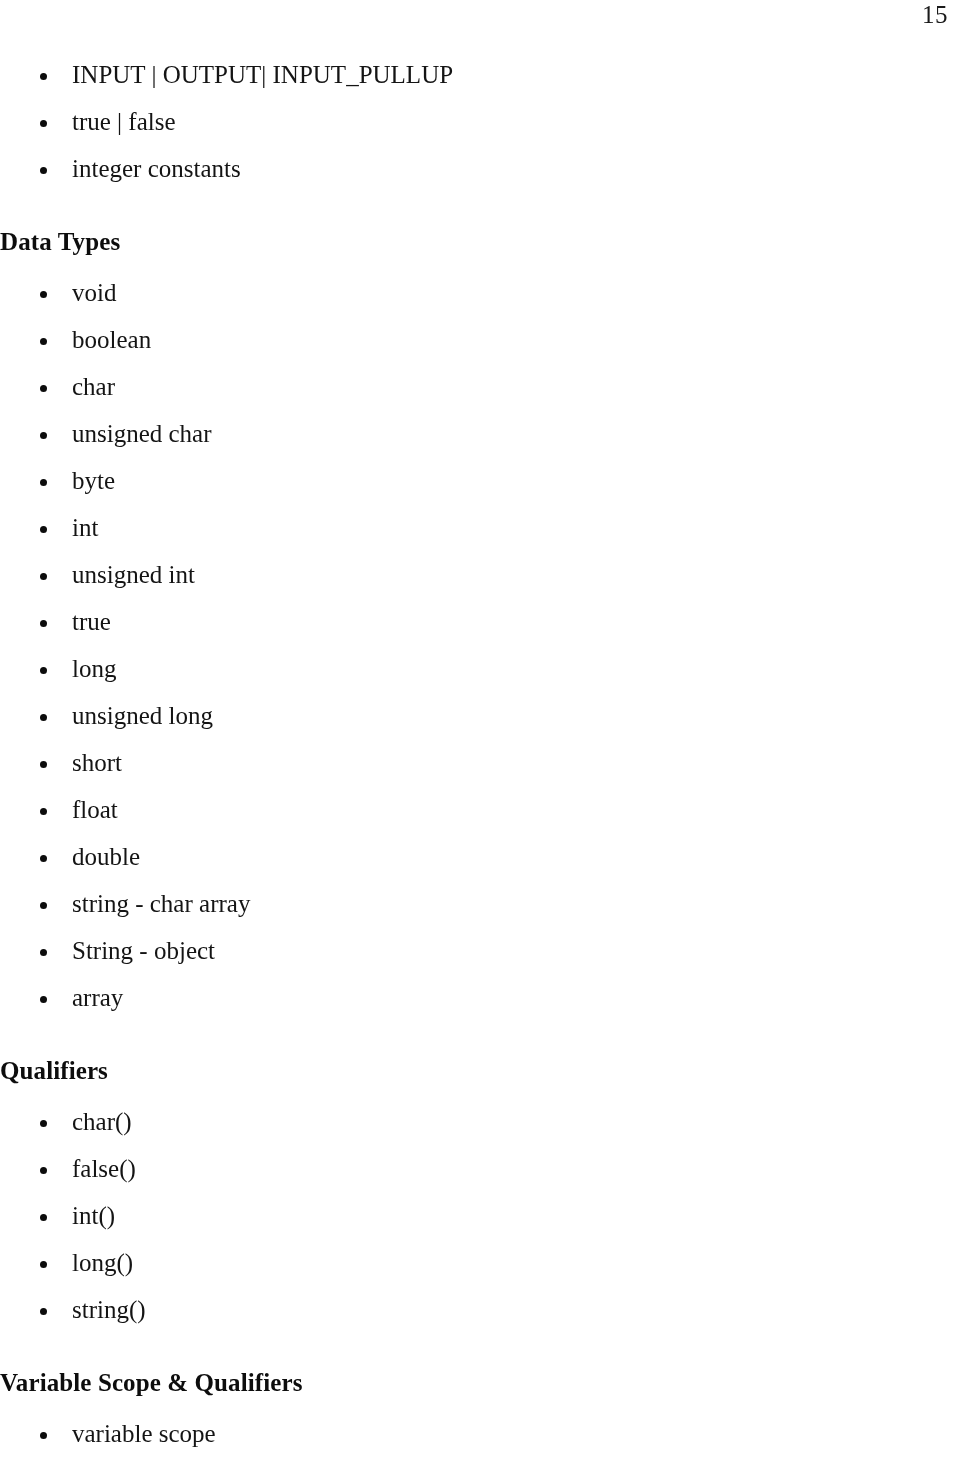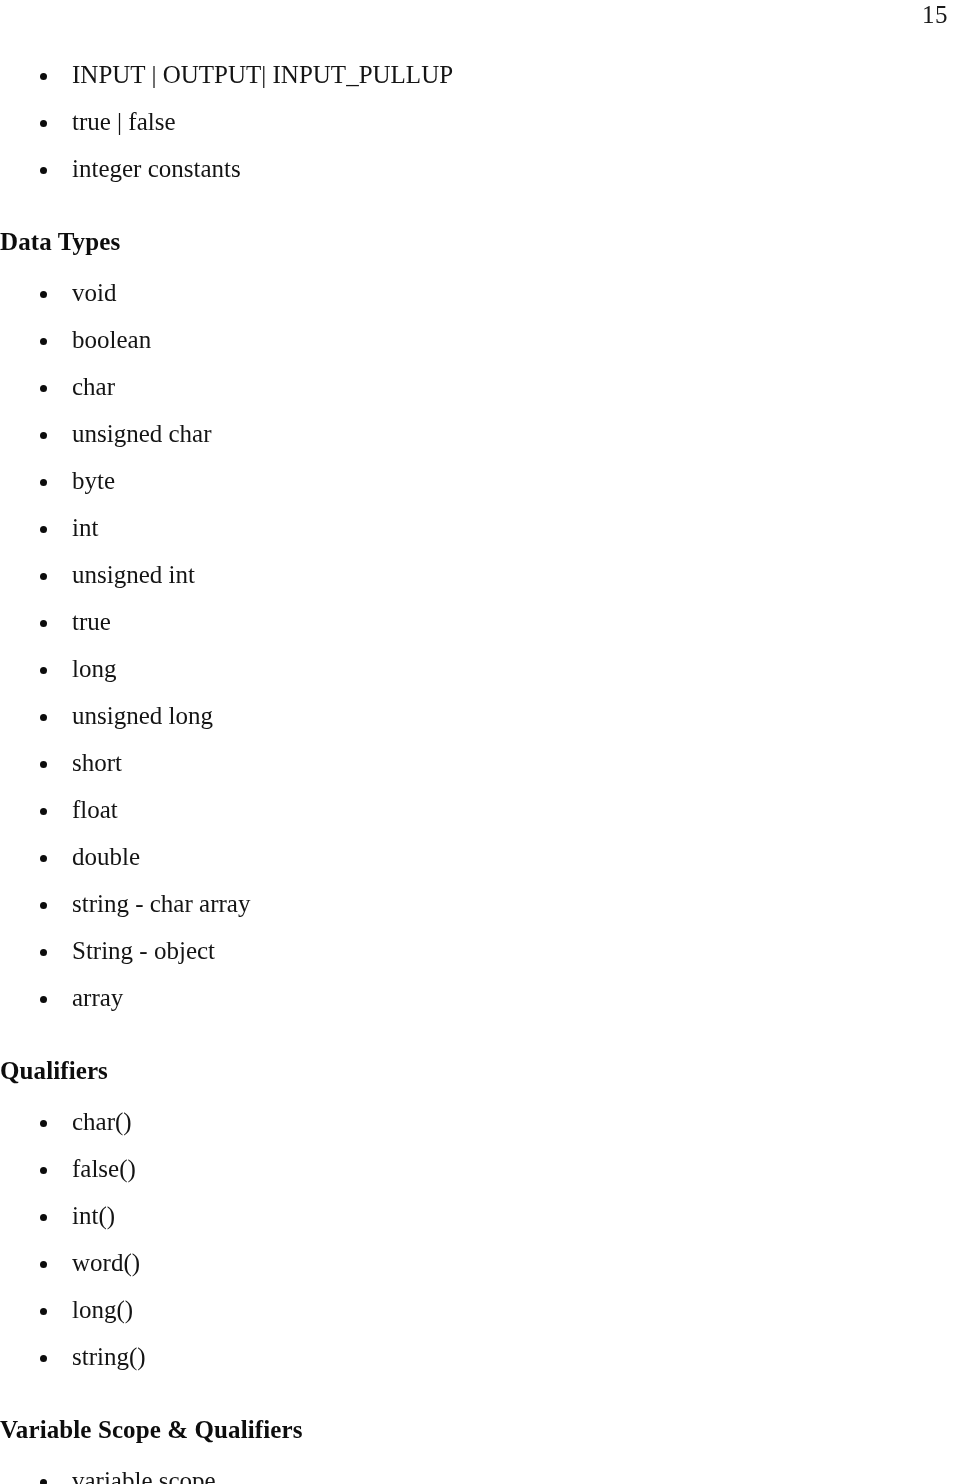--- a/index.html
+++ b/index.html
@@ -123,21 +123,20 @@
         <li>double</li>
         <li>string - char array</li>
         <li>String - object</li>
         <li>array</li>
       </ul>
       <div class="section-heading gap-before">Qualifiers</div>
       <ul class="bullets after-heading">
         <li>char()</li>
         <li>false()</li>
         <li>int()</li>
-        <li>word()</li>
         <li>long()</li>
         <li>string()</li>
       </ul>
       <div class="section-heading gap-before">Variable Scope &amp; Qualifiers</div>
       <ul class="bullets after-heading">
         <li>variable scope</li>
       </ul>
     </div>
 
 </div>

